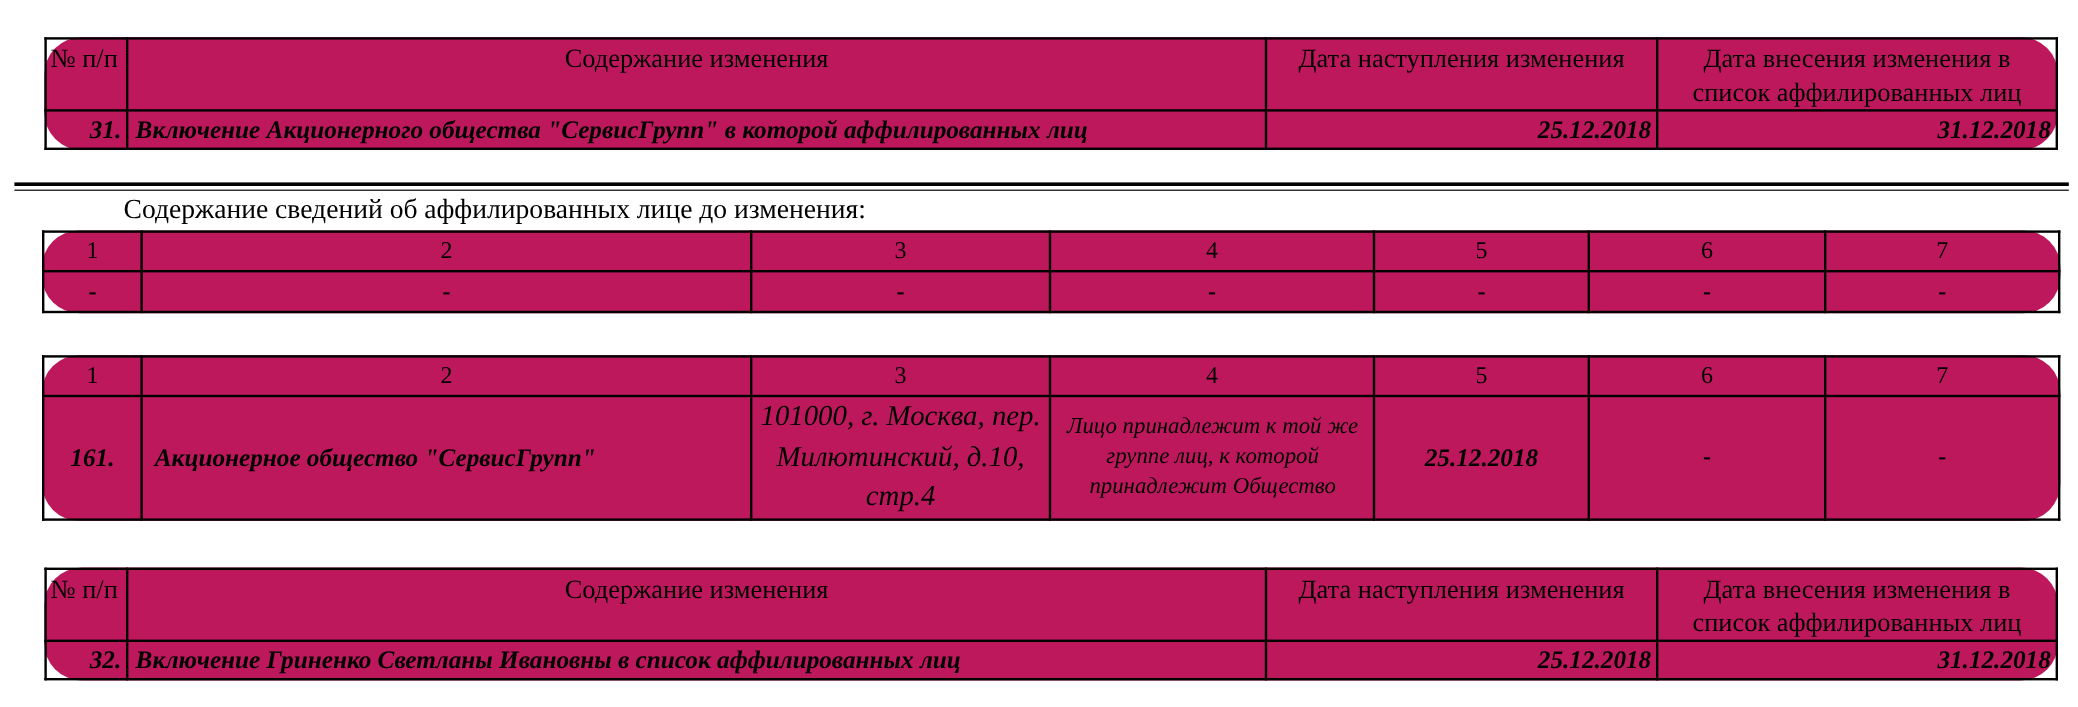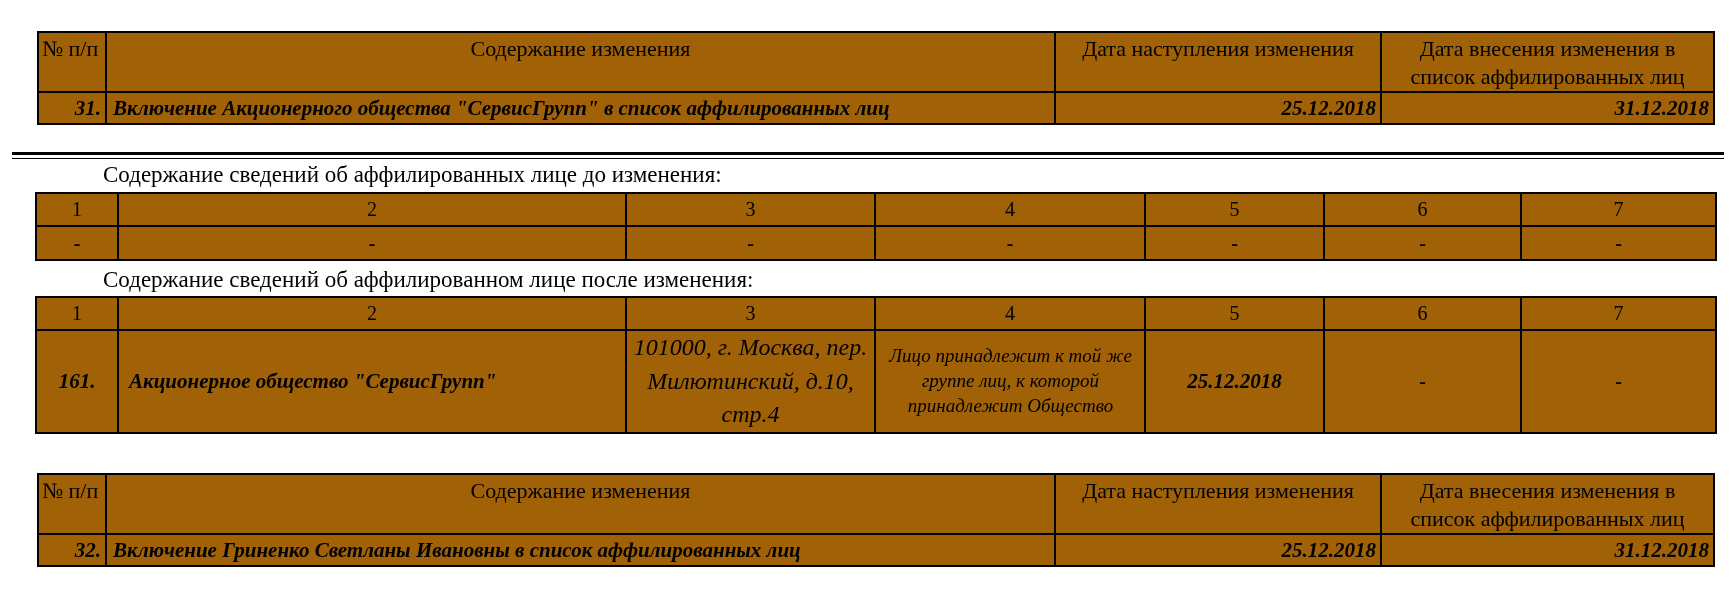--- a/index.html
+++ b/index.html
@@ -6,21 +6,21 @@
   html, body { margin: 0; padding: 0; background: #ffffff; }
   .page {
     position: relative;
     width: 1732px;
     height: 589px;
     background: #ffffff;
     color: #000000;
     font-family: "Liberation Serif", serif;
     overflow: hidden;
   }
-  table { border-collapse: collapse; table-layout: fixed; position: absolute; background: #a16207; }
+  table { border-collapse: collapse; table-layout: fixed; position: absolute; background: #be185d; border-radius: 31px; }
   td { border: 2px solid #000000; padding: 0 4px; overflow: hidden; }
 
   
   .change-table { left: 37px; width: 1676px; }
   .ct-1 { top: 31px; }
   .ct-2 { top: 473px; }
   .change-table .hdr td {
     height: 60px; vertical-align: top; text-align: center;
     font-size: 22px; line-height: 1.25; padding-top: 2px;
   }
@@ -68,21 +68,21 @@
     </colgroup>
     <tbody>
         <tr class="hdr">
       <td class="numcol">№ п/п</td>
       <td>Содержание изменения</td>
       <td>Дата наступления изменения</td>
       <td>Дата внесения изменения в список аффилированных лиц</td>
     </tr>
     <tr class="data">
       <td>31.</td>
-      <td class="content">Включение Акционерного общества "СервисГрупп" в список аффилированных лиц</td>
+      <td class="content">Включение Акционерного общества "СервисГрупп" в которой аффилированных лиц</td>
       <td>25.12.2018</td>
       <td>31.12.2018</td>
     </tr>
   </tbody>
     </table>
 
   <div class="section-divider"></div>
 
   <div class="section-label label-before">Содержание сведений об аффилированных лице до изменения:</div>
 
@@ -111,21 +111,20 @@
       <td>-</td>
       <td>-</td>
       <td>-</td>
       <td>-</td>
       <td>-</td>
       <td>-</td>
     </tr>
   </tbody>
     </table>
 
-  <div class="section-label label-after">Содержание сведений об аффилированном лице после изменения:</div>
 
   <table class="detail-table dt-after">
     <colgroup>
       <col style="width:82px">
         <col style="width:508px">
         <col style="width:249px">
         <col style="width:270px">
       <col style="width:179px">
         <col style="width:197px">
         <col style="width:195px">

